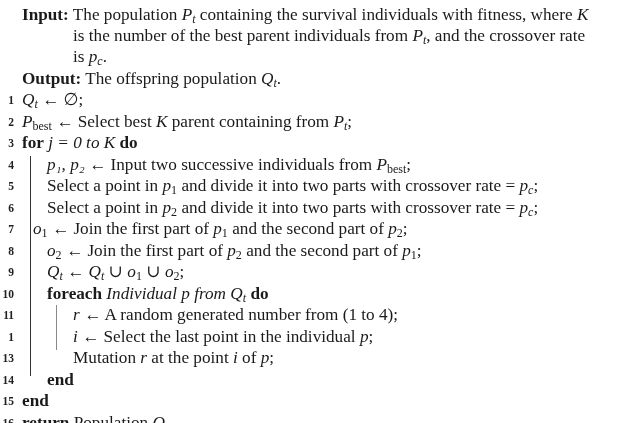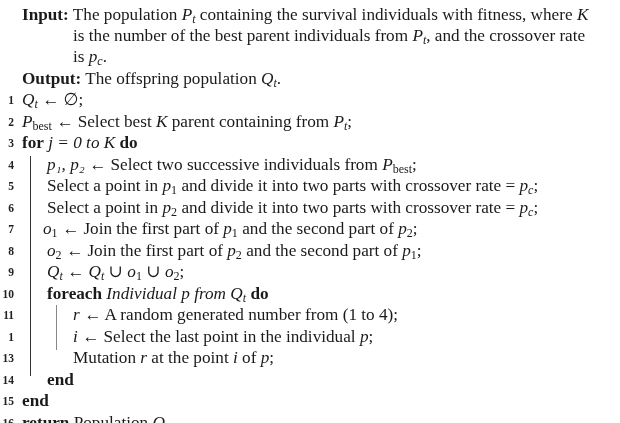--- a/index.html
+++ b/index.html
@@ -58,36 +58,36 @@
   <span class="code" style="left:22px;"><span class="it">P</span><sub>best</sub><span> ← Select best </span><span class="it">K</span><span> parent containing from </span><span class="it">P</span><sub class="it">t</sub><span>;</span></span>
 </div>
 
 <div class="row" style="top: 131.916px;">
   <span class="ln">3</span>
   <span class="code" style="left:22px;"><span class="kw">for</span><span class="it"> j = 0 </span><span class="it">to</span><span class="it"> K </span><span class="kw">do</span></span>
 </div>
 
 <div class="row" style="top: 153.903px;">
   <span class="ln">4</span>
-  <span class="code" style="left:47px;"><span class="it">p₁, p₂</span><span> ← Select two successive individuals from </span><span class="it">P</span><sub>best</sub><span>;</span></span>
+  <span class="code" style="left:47px;"><span class="it">p₁, p₂</span><span> ← Input two successive individuals from </span><span class="it">P</span><sub>best</sub><span>;</span></span>
 </div>
 
 <div class="row" style="top: 174.933px;">
   <span class="ln">5</span>
   <span class="code" style="left:47px;"><span>Select a point in </span><span class="it">p</span><sub>1</sub><span> and divide it into two parts with crossover rate = </span><span class="it">p</span><sub class="it">c</sub><span>;</span></span>
 </div>
 
 <div class="row" style="top: 196.919px;">
   <span class="ln">6</span>
   <span class="code" style="left:47px;font-family:Liberation Serif, serif;"><span>Select a point in </span><span class="it">p</span><sub>2</sub><span> and divide it into two parts with crossover rate = </span><span class="it">p</span><sub class="it">c</sub><span>;</span></span>
 </div>
 
 <div class="row" style="top: 217.949px;">
   <span class="ln">7</span>
-  <span class="code" style="left:43px;"><span class="it">o</span><sub>1</sub><span> ← Join the first part of </span><span class="it">p</span><sub>1</sub><span> and the second part of </span><span class="it">p</span><sub>2</sub><span>;</span></span>
+  <span class="code" style="left:33px;"><span class="it">o</span><sub>1</sub><span> ← Join the first part of </span><span class="it">p</span><sub>1</sub><span> and the second part of </span><span class="it">p</span><sub>2</sub><span>;</span></span>
 </div>
 
 <div class="row" style="top: 239.935px;">
   <span class="ln">8</span>
   <span class="code" style="left:47px;"><span class="it">o</span><sub>2</sub><span> ← Join the first part of </span><span class="it">p</span><sub>2</sub><span> and the second part of </span><span class="it">p</span><sub>1</sub><span>;</span></span>
 </div>
 
 <div class="row" style="top: 260.965px;">
   <span class="ln">9</span>
   <span class="code" style="left:47px;"><span class="it">Q</span><sub class="it">t</sub><span> ← </span><span class="it">Q</span><sub class="it">t</sub><span> ∪ </span><span class="it">o</span><sub>1</sub><span> ∪ </span><span class="it">o</span><sub>2</sub><span>;</span></span>

